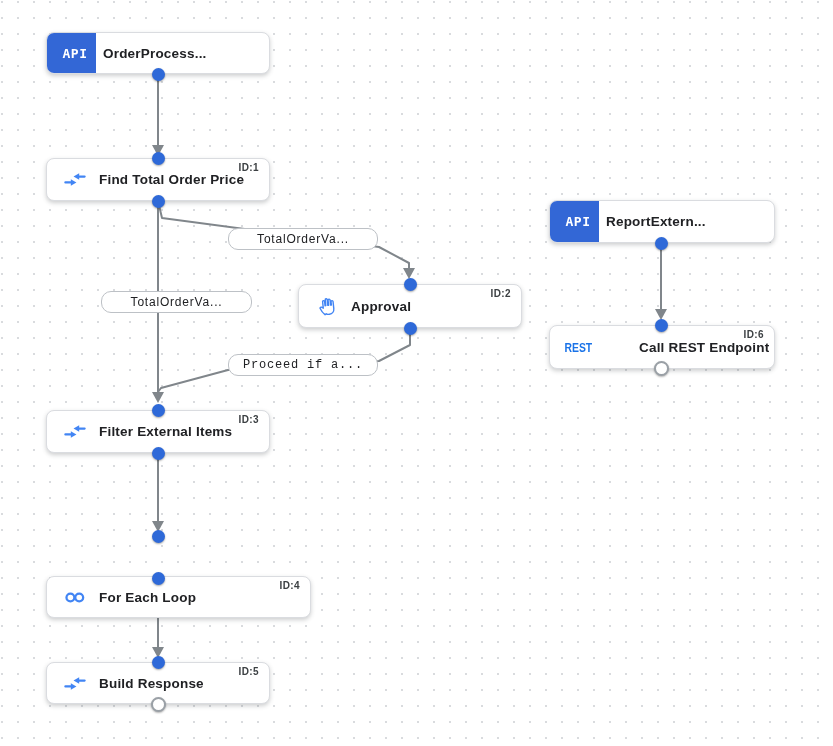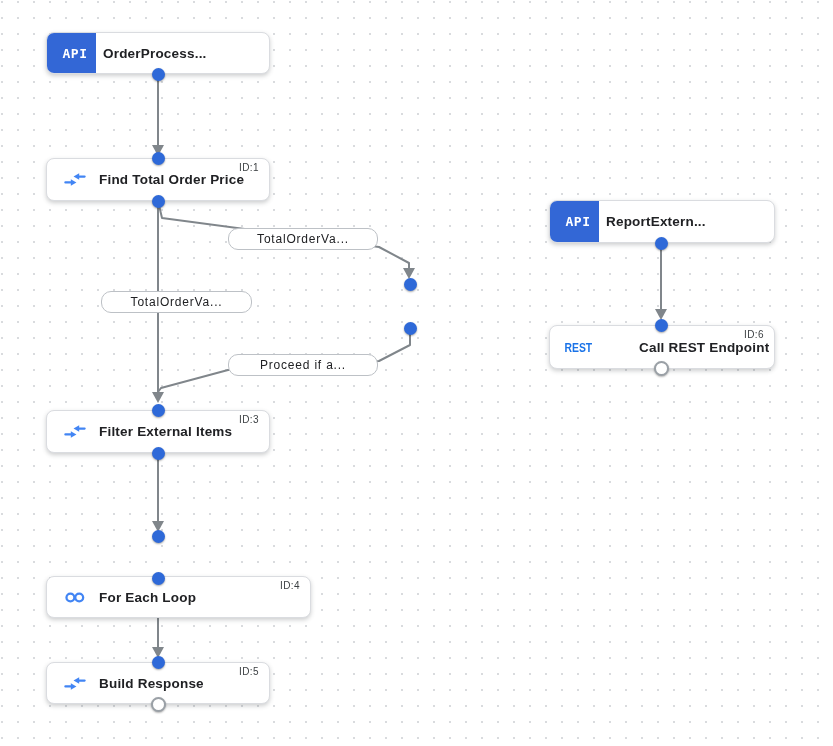--- a/index.html
+++ b/index.html
@@ -31,21 +31,21 @@
   }
   .trigger .ntitle{margin-left:56px;}
   .task .ntitle{margin-left:52px;}
   .iconbox{position:absolute;left:13px;top:0;bottom:0;width:30px;display:flex;align-items:center;justify-content:center;}
   .resticon{
     color:#1a73e8;font-weight:700;font-size:13px;transform:scaleX(.8);
     font-family:"Liberation Sans",sans-serif;letter-spacing:0;
   }
   .idtag{
     position:absolute;top:3px;right:10px;font-size:10px;color:#3c4043;
-    letter-spacing:.4px;font-weight:400;
+    letter-spacing:.4px;font-weight:700;
   }
   .elabel{
     position:absolute;z-index:2;height:22px;background:#fff;border:1px solid #bdc1c6;
     border-radius:10px;display:flex;align-items:center;justify-content:center;
     font-size:12px;color:#202124;letter-spacing:.8px;box-sizing:border-box;
   }
   .port{position:absolute;z-index:3;border-radius:50%;}
   .port.blue{width:13px;height:13px;background:#2e69d8;box-shadow:0 1px 2px rgba(0,0,0,.35);}
   .port.open{width:11px;height:11px;background:#fff;border:2px solid #9aa0a6;box-shadow:0 1px 2px rgba(0,0,0,.3);}
 </style>
@@ -92,20 +92,29 @@
       </svg>
     </span>
     <div class="ntitle">Find Total Order Price</div>
   </div>
 
   <div class="node trigger" style="left:549px;top:200px;width:226px;height:43px;">
     <div class="badge">API</div>
     <div class="ntitle">ReportExtern...</div>
   </div>
 
+  <div class="node task" style="left:298px;top:284px;width:224px;height:44px;">
+    <span class="idtag">ID:2</span>
+    <span class="iconbox">
+      <svg width="21" height="21" viewBox="0 0 24 24" style="transform:rotate(-6deg);">
+        <path d="M8.2 21 C6.7 19.6 4.2 15.6 3.4 13.4 c-.4-1 .7-1.9 1.6-1.3 l2 1.3 V6 a1.15 1.15 0 0 1 2.3 0 v4.8 h.9 V4.2 a1.15 1.15 0 0 1 2.3 0 V10.8 h.9 V5 a1.15 1.15 0 0 1 2.3 0 v5.8 h.9 V7 a1.15 1.15 0 0 1 2.3 0 V15.2 c0 3.4-2.3 5.8-5.6 5.8 h-1.4 c-1 0-1.7-.4-2.2-1 z" fill="none" stroke="#4285f4" stroke-width="1.6" stroke-linejoin="round"></path>
+      </svg>
+    </span>
+    <div class="ntitle">Approval</div>
+  </div>
 
   <div class="node task" style="left:549px;top:325px;width:226px;height:44px;padding-left:37px;">
     <span class="idtag">ID:6</span>
     <span class="iconbox">
       <span class="resticon">REST</span>
     </span>
     <div class="ntitle">Call REST Endpoint</div>
   </div>
 
   <div class="node task" style="left:46px;top:410px;width:224px;height:43px;">
@@ -140,21 +149,21 @@
         <path d="M7.4 7.6 L13.6 11.2 L7.4 14.8 Z" fill="#4285f4"></path>
         <path d="M22.5 4.8 H16" stroke="#4285f4" stroke-width="2.4" stroke-linecap="round"></path>
         <path d="M16.6 1.2 L10.4 4.8 L16.6 8.4 Z" fill="#4285f4"></path>
       </svg>
     </span>
     <div class="ntitle">Build Response</div>
   </div>
 
   <div class="elabel" style="left:228px;top:228px;width:150px;">TotalOrderVa...</div>
   <div class="elabel" style="left:101px;top:291px;width:151px;">TotalOrderVa...</div>
-  <div class="elabel" style="left:228px;top:354px;width:150px;">Proceed if a...</div>
+  <div class="elabel" style="left:228px;top:354px;width:150px;font-family:Liberation Mono, monospace;">Proceed if a...</div>
 
   <div class="port blue" style="left:151.5px;top:67.5px;"></div>
   <div class="port blue" style="left:151.5px;top:151.5px;"></div>
   <div class="port blue" style="left:151.5px;top:194.5px;"></div>
   <div class="port blue" style="left:403.5px;top:277.5px;"></div>
   <div class="port blue" style="left:403.5px;top:321.5px;"></div>
   <div class="port blue" style="left:654.5px;top:236.5px;"></div>
   <div class="port blue" style="left:654.5px;top:318.5px;"></div>
   <div class="port open" style="left:654px;top:361px;"></div>
   <div class="port blue" style="left:151.5px;top:403.5px;"></div>

